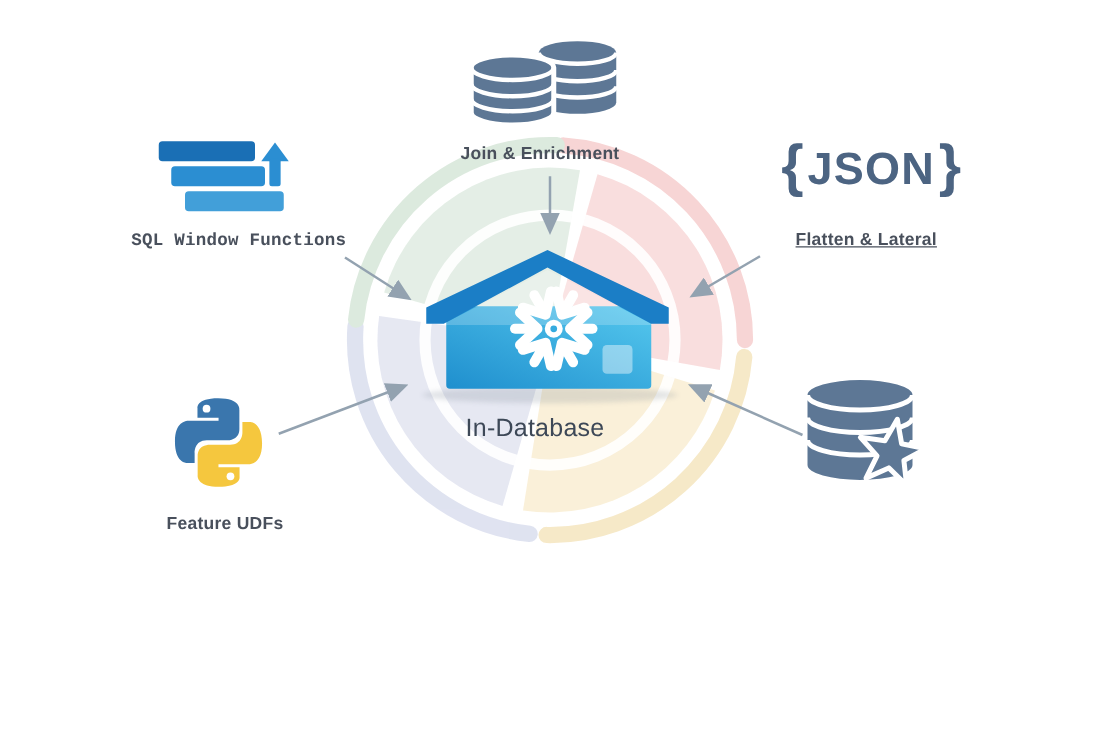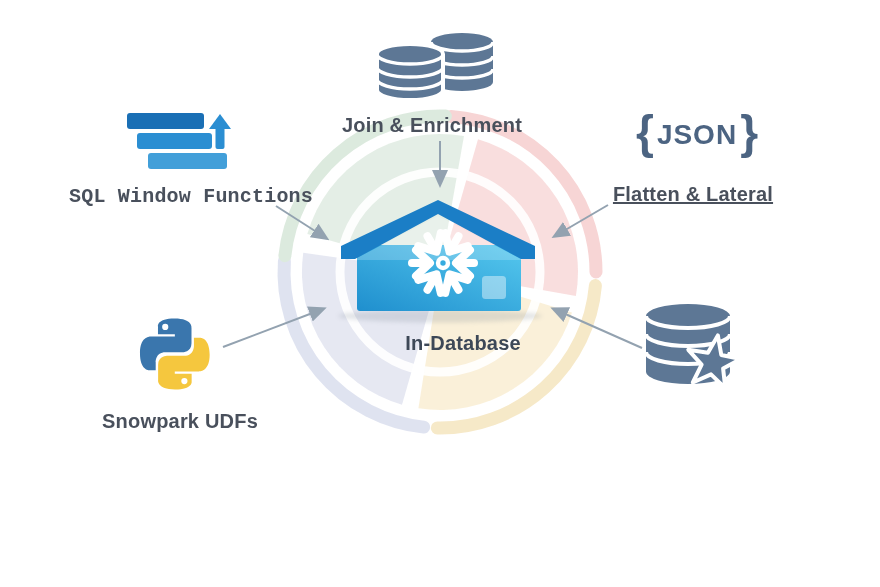--- a/index.html
+++ b/index.html
@@ -4,33 +4,33 @@
 <style>
   html,body{margin:0;padding:0;background:#ffffff;}
   .canvas{
     position:relative;width:880px;height:587px;background:#ffffff;overflow:hidden;
     font-family:"Liberation Sans",sans-serif;
   }
   .abs{position:absolute;}
   svg{display:block;}
   .node-label{
     position:absolute;transform:translateX(-50%);white-space:nowrap;
-    font-size:20px;font-weight:600;color:#49505c;letter-spacing:.2px;
+    font-size:14px;font-weight:600;color:#49505c;letter-spacing:.2px;
   }
   .center-title{
-    position:absolute;left:463px;top:330px;transform:translateX(-50%);
-    font-size:20px;font-weight:700;color:#3d4857;
+    position:absolute;left:428px;top:330px;transform:translateX(-50%);
+    font-size:20px;font-weight:400;color:#3d4857;
     line-height:26.5px;white-space:nowrap;letter-spacing:.2px;
   }
   .json-icon{
     position:absolute;left:612px;top:102px;width:170px;height:66px;
     display:flex;align-items:center;justify-content:center;color:#4c6482;
   }
   .json-brace{font-size:46px;font-weight:700;line-height:1;padding-bottom:6px;}
-  .json-word{font-size:28px;font-weight:700;letter-spacing:1px;margin:0 3px;}
+  .json-word{font-size:36px;font-weight:700;letter-spacing:1px;margin:0 3px;}
 </style>
 </head>
 <body>
 
 <div class="canvas">
 
   <svg class="abs" width="880" height="587" viewBox="0 0 880 587" style="left:0;top:0;">
     <g opacity="0.95">
       <path d="M440,272 L478,139.3 A138,138 0 0 1 575.9,296 Z" fill="#f9dddd"></path>
       <path d="M440,272 L572,312.4 A138,138 0 0 1 418.4,408.3 Z" fill="#faf0d8"></path>
@@ -92,21 +92,21 @@
     <span class="json-brace">}</span>
   </div>
   <div class="node-label" style="left:693px;top:183px;text-decoration:underline;">Flatten &amp; Lateral</div>
 
   <svg class="abs" width="84" height="84" viewBox="0 0 111 111" style="left:133px;top:312px;">
     <path fill="#3a76ad" d="M54.9,8.6c-23.4,0-21.9,10.2-21.9,10.2l0,10.5l22.3,0l0,3.2l-31.2,0c0,0-14.9-1.7-14.9,21.9 c0,23.5,13,22.7,13,22.7l7.8,0l0-10.9c0,0-0.4-13,12.8-13l22.1,0c0,0,12.4,0.2,12.4-12l0-20.2C77.3,20.9,79.3,8.6,54.9,8.6z"></path>
     <path fill="#f5c73e" d="M55.6,102.4c23.4,0,21.9-10.2,21.9-10.2l0-10.5l-22.3,0l0-3.2l31.2,0c0,0,14.9,1.7,14.9-21.9 c0-23.5-13-22.7-13-22.7l-7.8,0l0,10.9c0,0,0.4,13-12.8,13l-22.1,0c0,0-12.4-0.2-12.4,12l0,20.2C33.2,90.1,31.2,102.4,55.6,102.4z"></path>
     <circle cx="42.6" cy="19.7" r="4.1" fill="#ffffff"></circle>
     <circle cx="67.9" cy="91.3" r="4.1" fill="#ffffff"></circle>
   </svg>
-  <div class="node-label" style="left:180px;top:410px;">Snowpark UDFs</div>
+  <div class="node-label" style="left:180px;top:410px;">Feature UDFs</div>
 
   <svg class="abs" width="110" height="100" viewBox="0 0 110 100" style="left:640px;top:300px;">
     <g fill="#5d7795">
       <path d="M6,16 A42,12 0 0 1 90,16 L90,72 A42,12 0 0 1 6,72 Z"></path>
       <path d="M6,16 A42,12 0 0 0 90,16" fill="none" stroke="#ffffff" stroke-width="4"></path>
       <path d="M6,34 A42,12 0 0 0 90,34" fill="none" stroke="#ffffff" stroke-width="4"></path>
       <path d="M6,52 A42,12 0 0 0 90,52" fill="none" stroke="#ffffff" stroke-width="4"></path>
       <path d="M73,35 L79.8,53.7 L99.6,54.3 L83.9,66.6 L89.5,85.7 L73,74.5 L56.5,85.7 L62.1,66.6 L46.4,54.3 L66.2,53.7 Z" stroke="#ffffff" stroke-width="4" stroke-linejoin="round" transform="rotate(10 73 63)"></path>
     </g>
   </svg>

